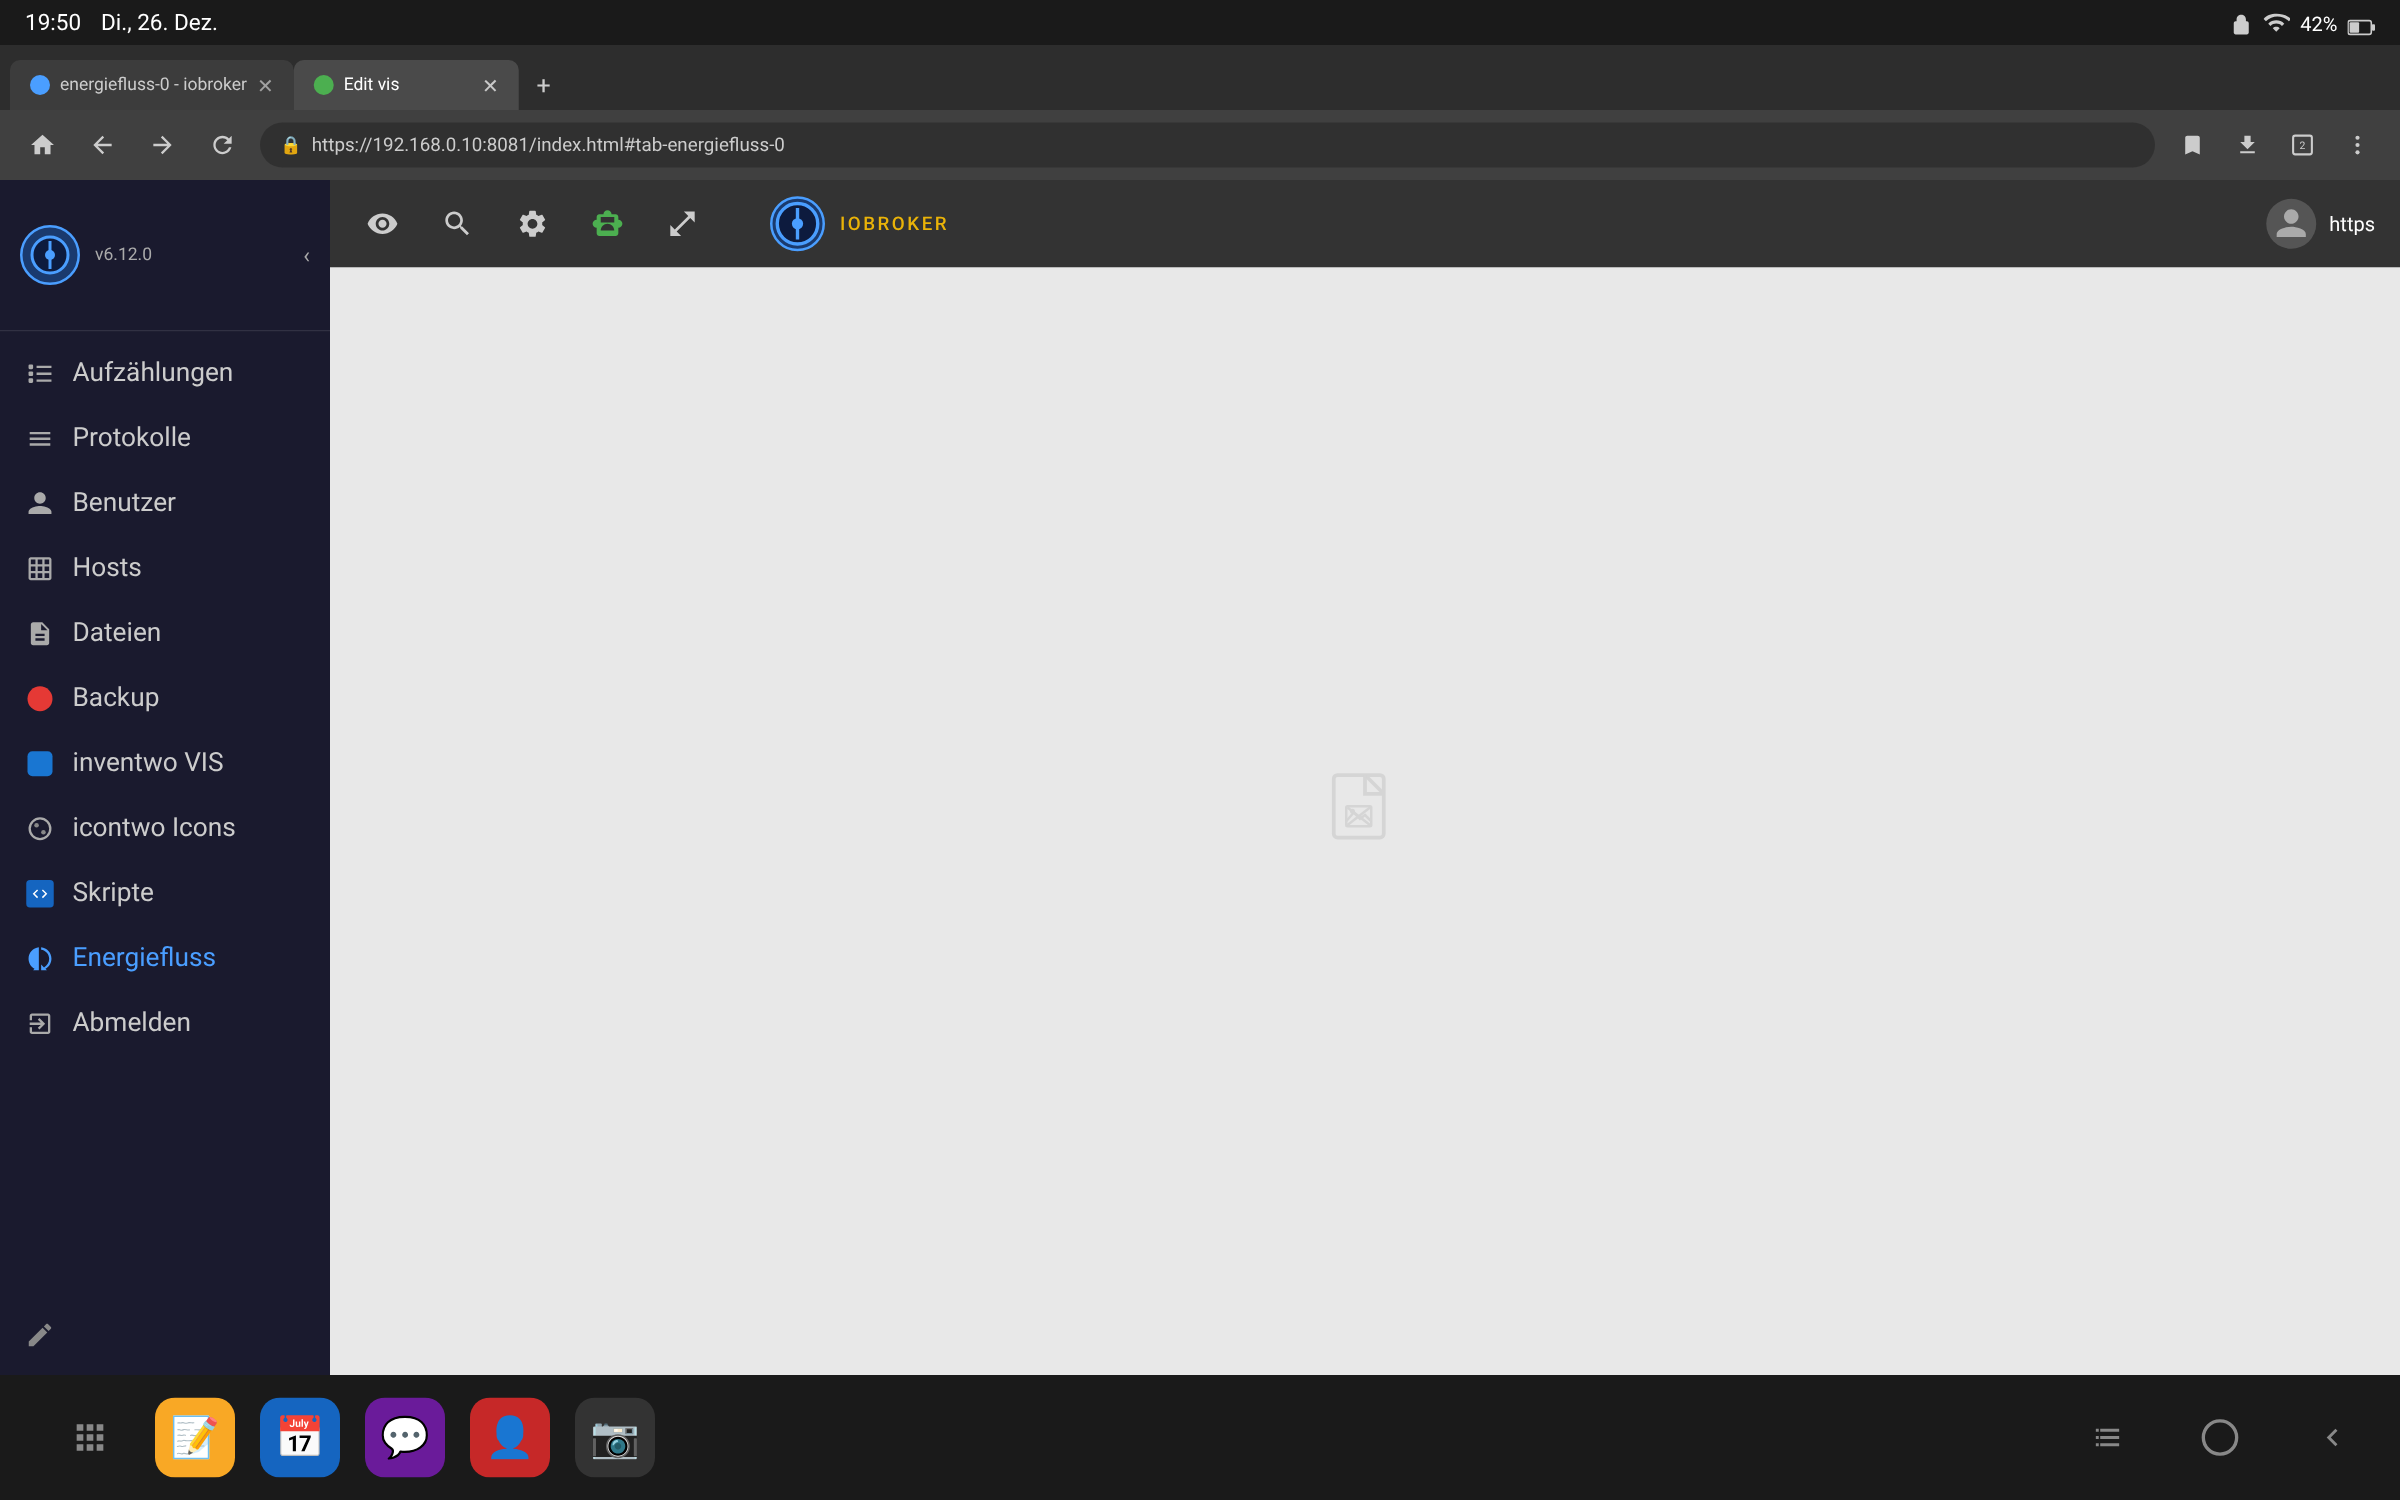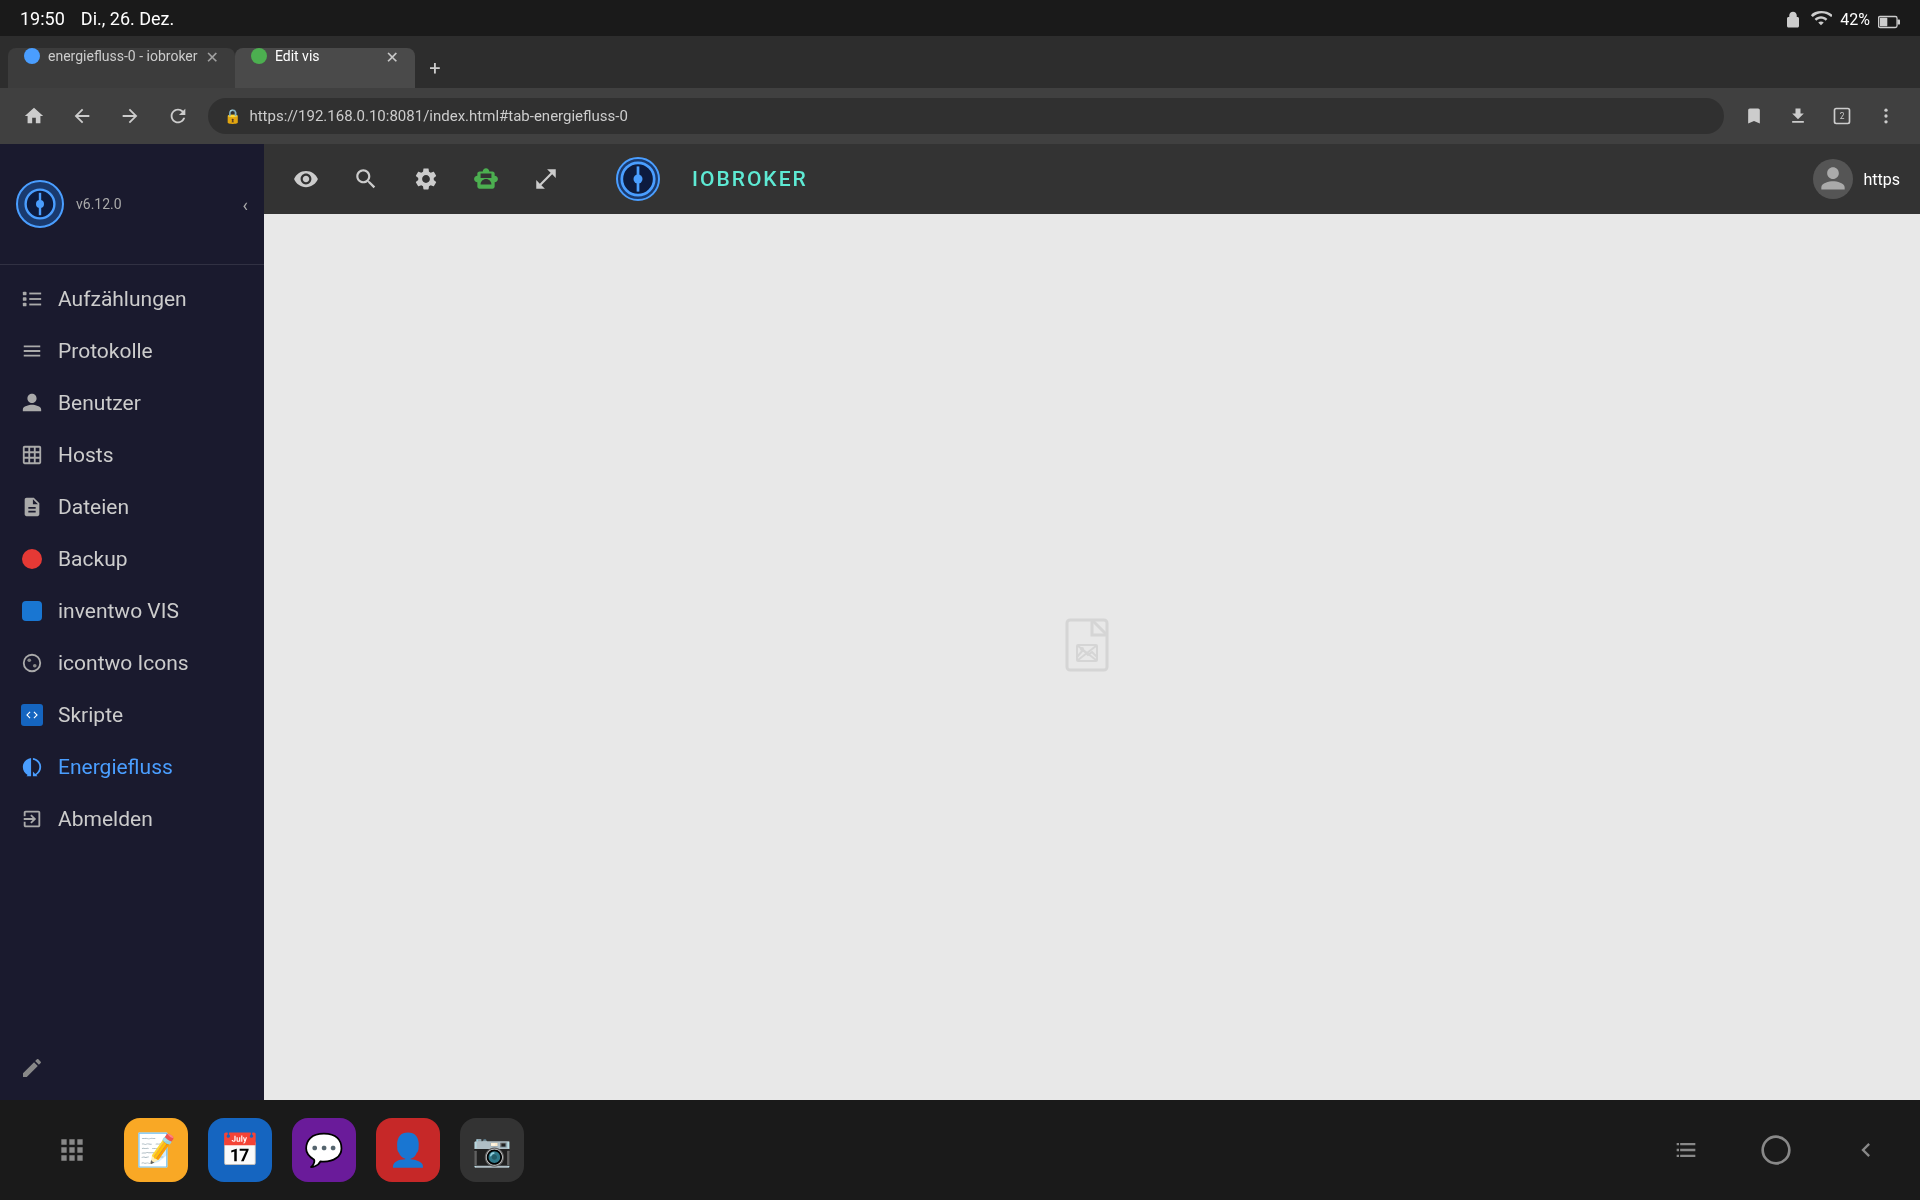--- a/index.html
+++ b/index.html
@@ -39,20 +39,21 @@
     .browser-tabs {
       background: #2d2d2d;
       height: 52px;
       display: flex;
       align-items: flex-end;
       padding: 0 0 0 8px;
     }
 
     .tab {
       display: flex;
+      align-items: center;
       gap: 8px;
       padding: 0 16px;
       height: 40px;
       border-radius: 8px 8px 0 0;
       font-size: 14px;
       cursor: pointer;
       color: #ccc;
       background: #3c3c3c;
       min-width: 180px;
       max-width: 240px;
@@ -297,25 +298,24 @@
       height: 44px;
       border-radius: 50%;
       background: #1a3a6e;
       border: 2px solid #4a9eff;
       display: flex;
       align-items: center;
       justify-content: center;
     }
 
     .app-title {
-      color: #5eead4;
-      font-size: 21px;
+      color: #eab308;
+      font-size: 15px;
       font-weight: 500;
       letter-spacing: 2px;
-      margin-left: 20px;
     }
 
     .app-user {
       margin-left: auto;
       display: flex;
       align-items: center;
       gap: 10px;
       color: #fff;
       font-size: 16px;
     }

